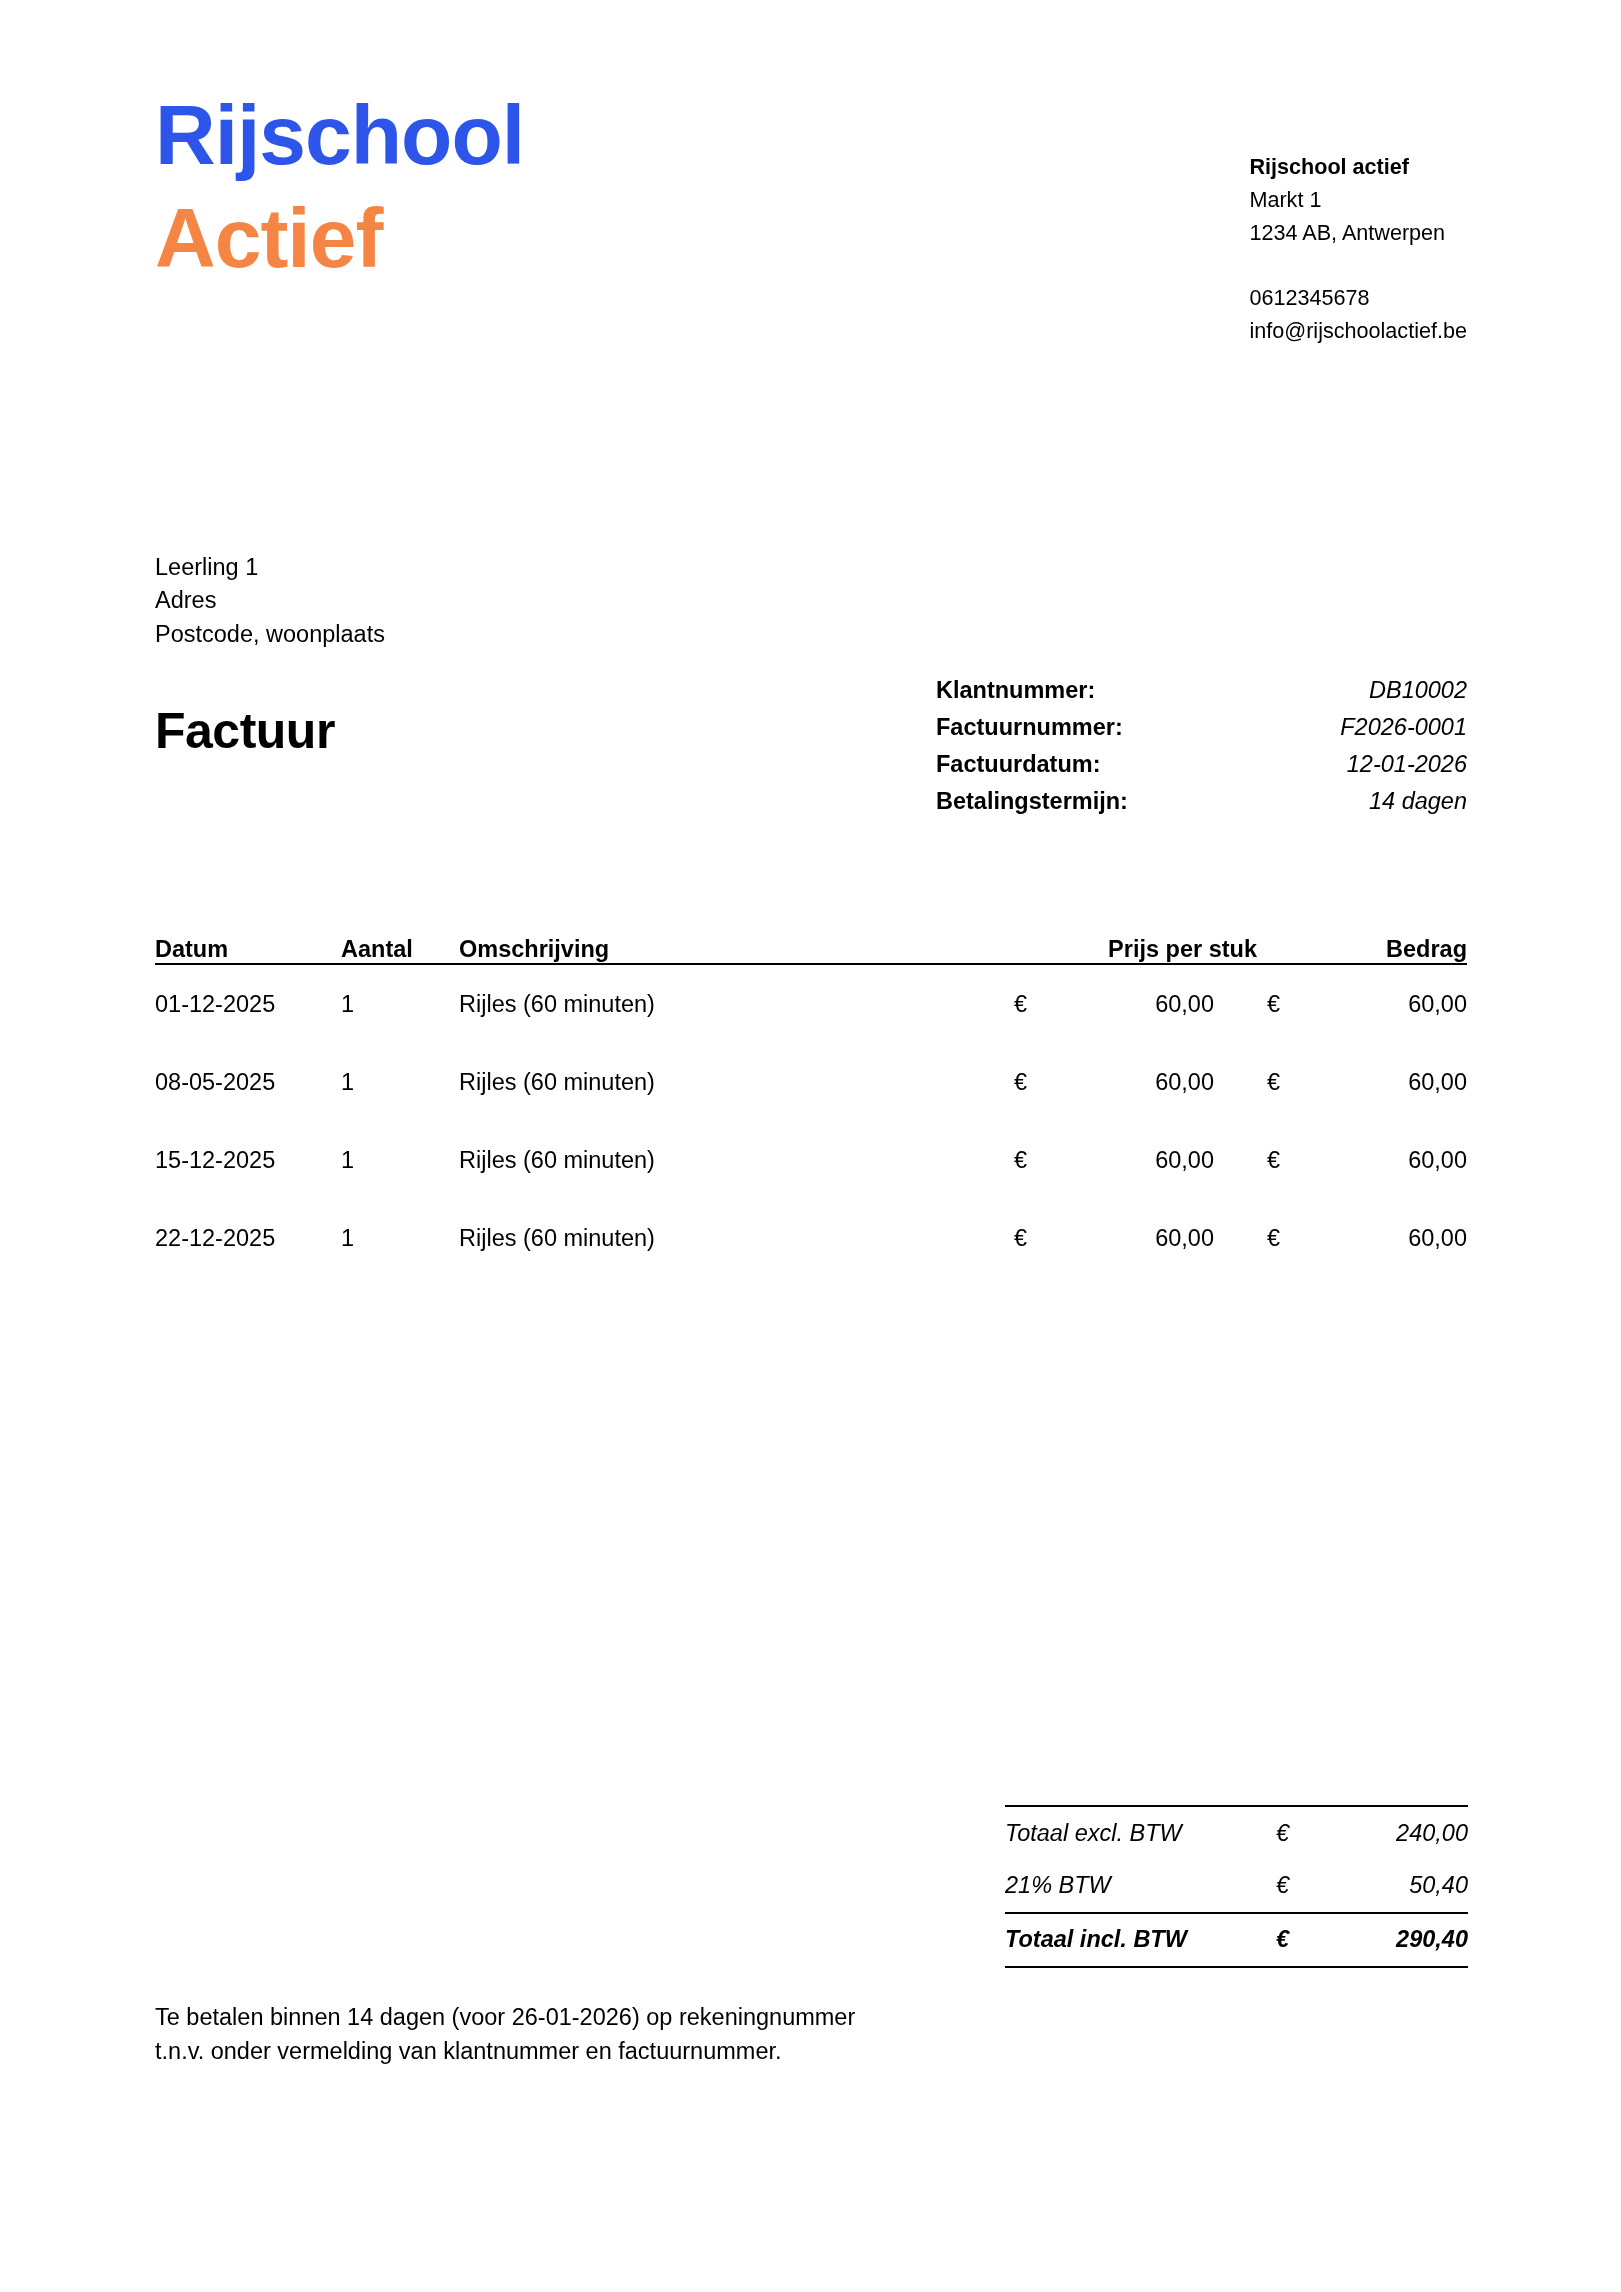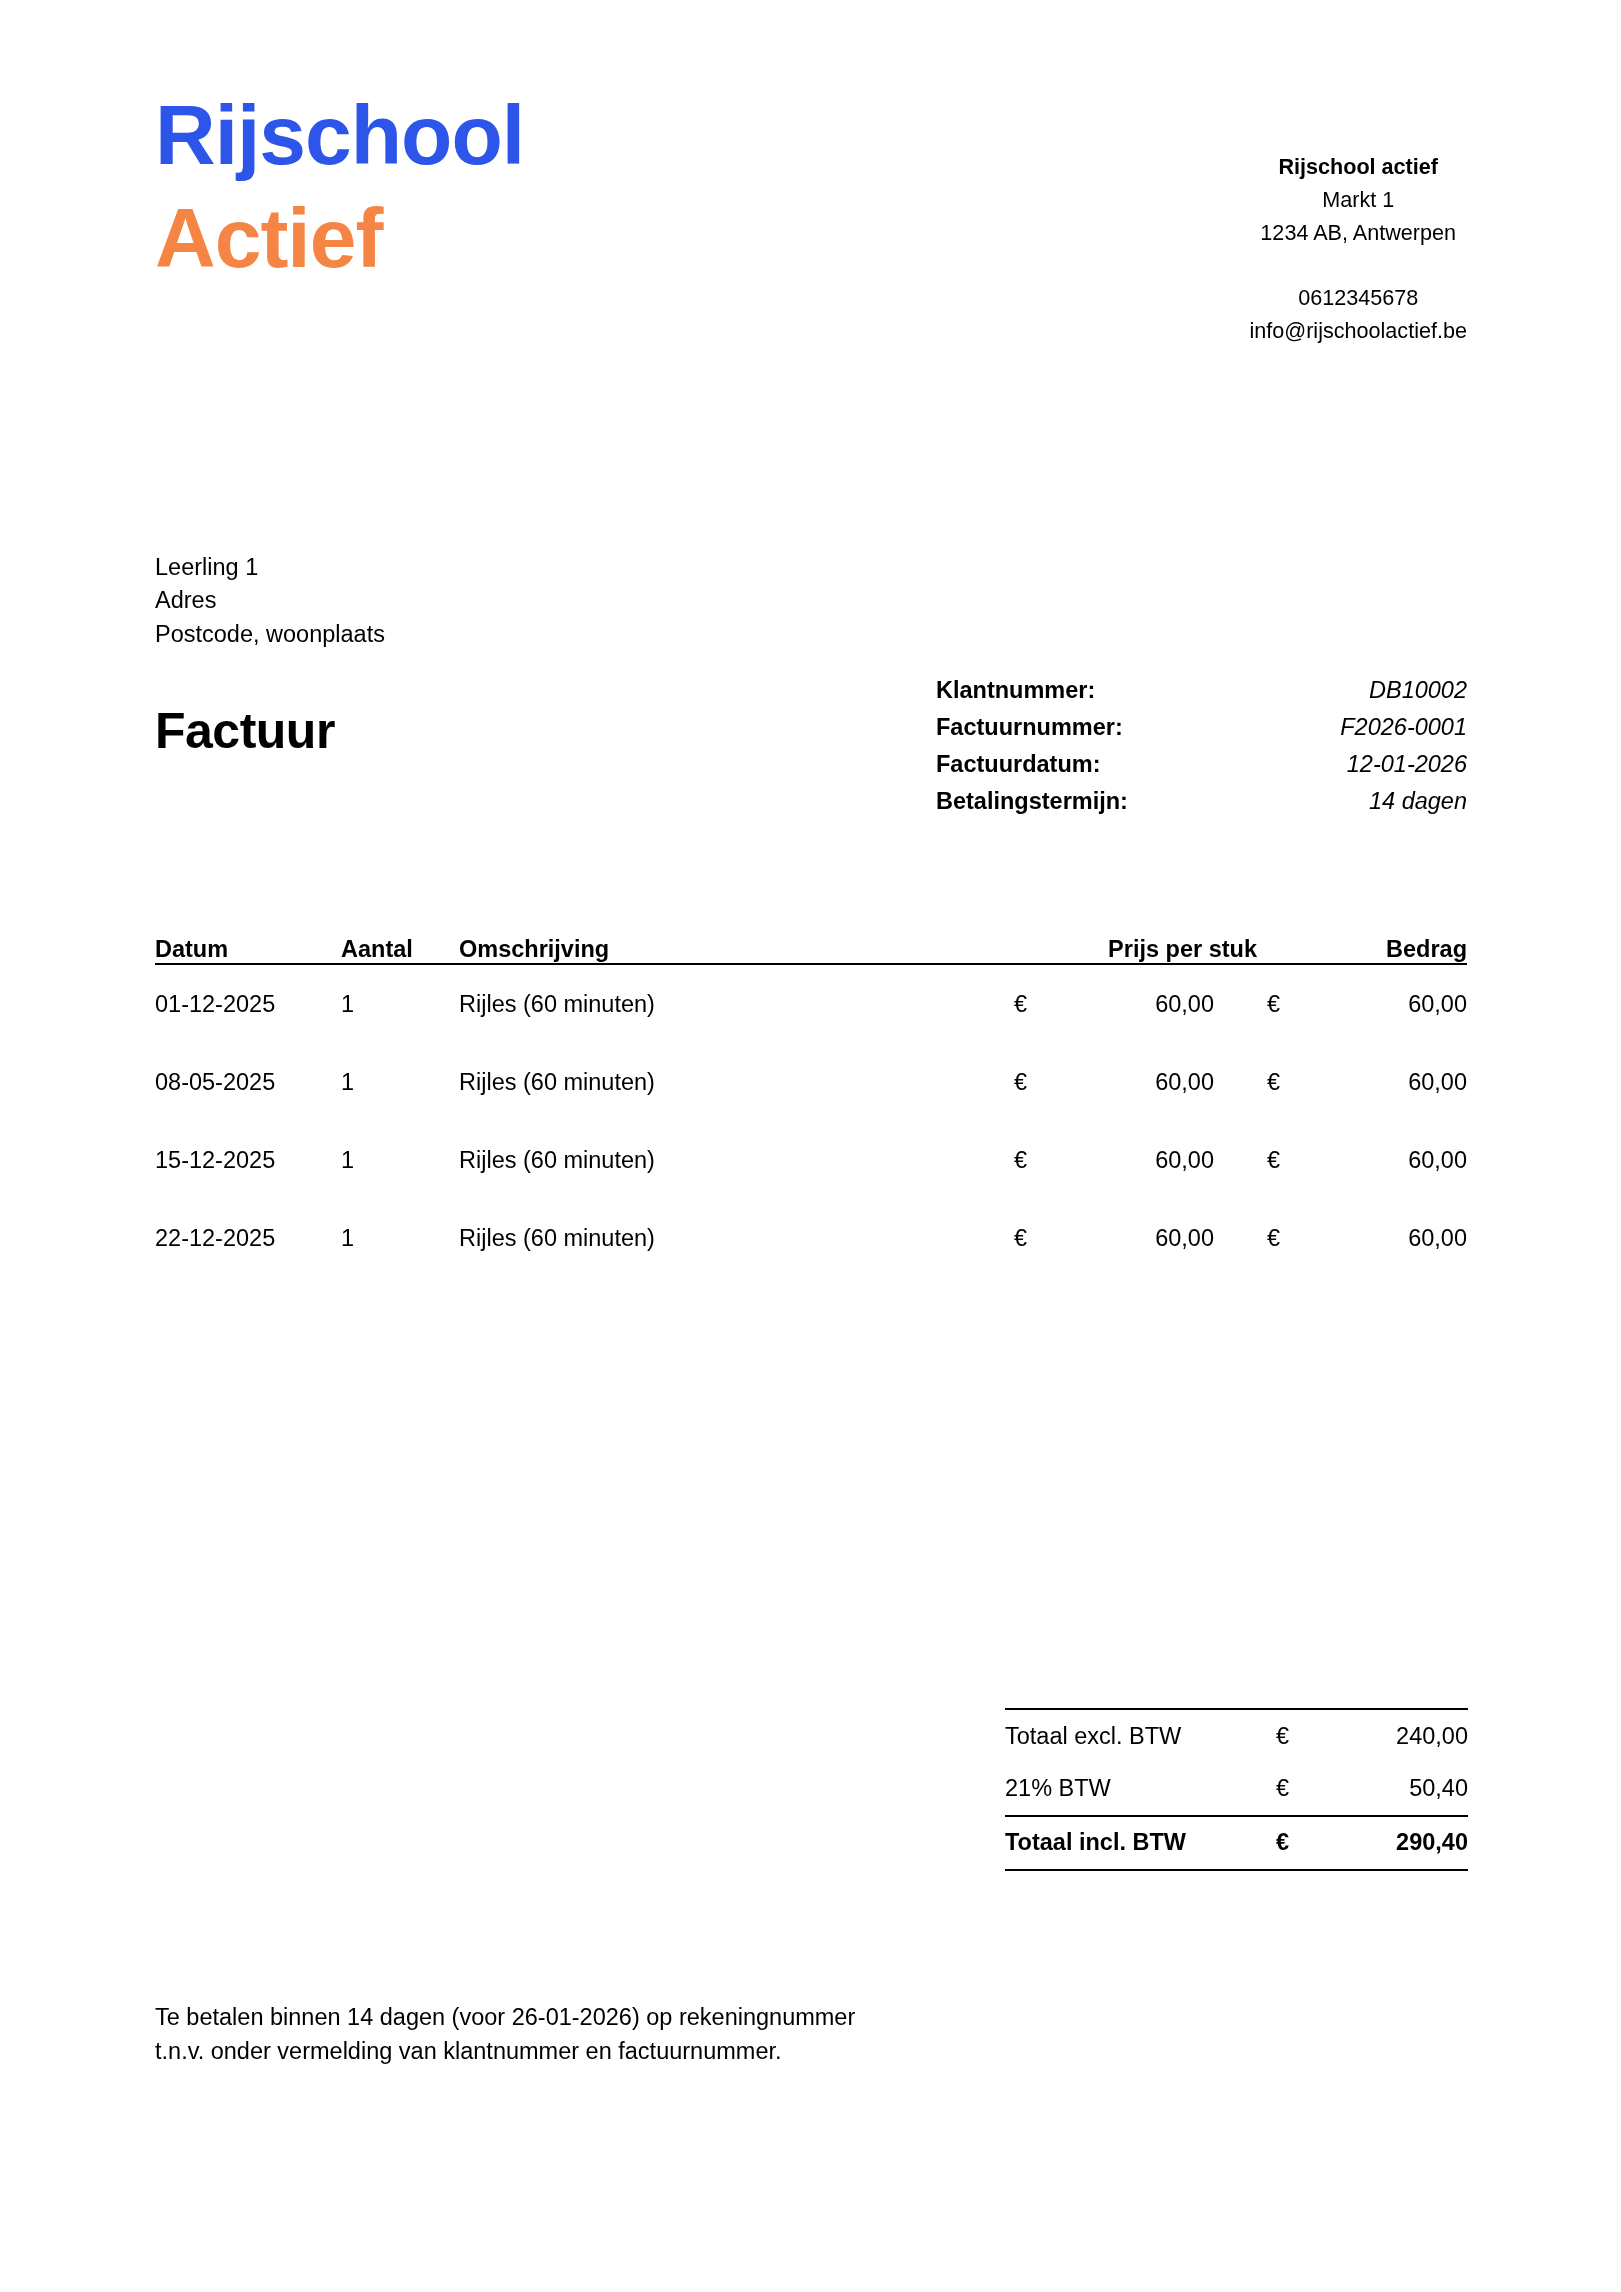--- a/index.html
+++ b/index.html
@@ -55,21 +55,21 @@
     color: #f58544;
     letter-spacing: -1px;
     display: block;
     margin-top: 17.6px;
   }
 
   .company {
     position: absolute;
     right: 0;
     top: 151px;
-    text-align: center;
+    text-align: left;
     font-size: 21.6px;
     line-height: 1.52;
     margin-left: 25px;
   }
   .company .cname {
     font-weight: bold;
   }
   .company .spacer {
     display: block;
     height: 33px;
@@ -144,24 +144,25 @@
     width: 357px; flex: 0 0 357px; text-align: right;
   }
   .thead .c-bedrag-h {
     width: 210px; flex: 0 0 210px; text-align: right;
   }
 
   
   .totals {
     position: absolute;
     left: 1005px;
-    top: 1708px;
+    top: 1805px;
     width: 463px;
     font-size: 23.5px;
     border-top: 2.9px solid #000000;
+    font-style: italic;
   }
   .totrow {
     display: flex;
     align-items: baseline;
     padding-top: 12.7px;
     padding-bottom: 12.7px;
   }
   .totrow .label { flex: 1 1 auto; }
   .totrow .cur   { width: 45px; flex: 0 0 45px; text-align: left; }
   .totrow .amt   { width: 147px; flex: 0 0 147px; text-align: right; }

